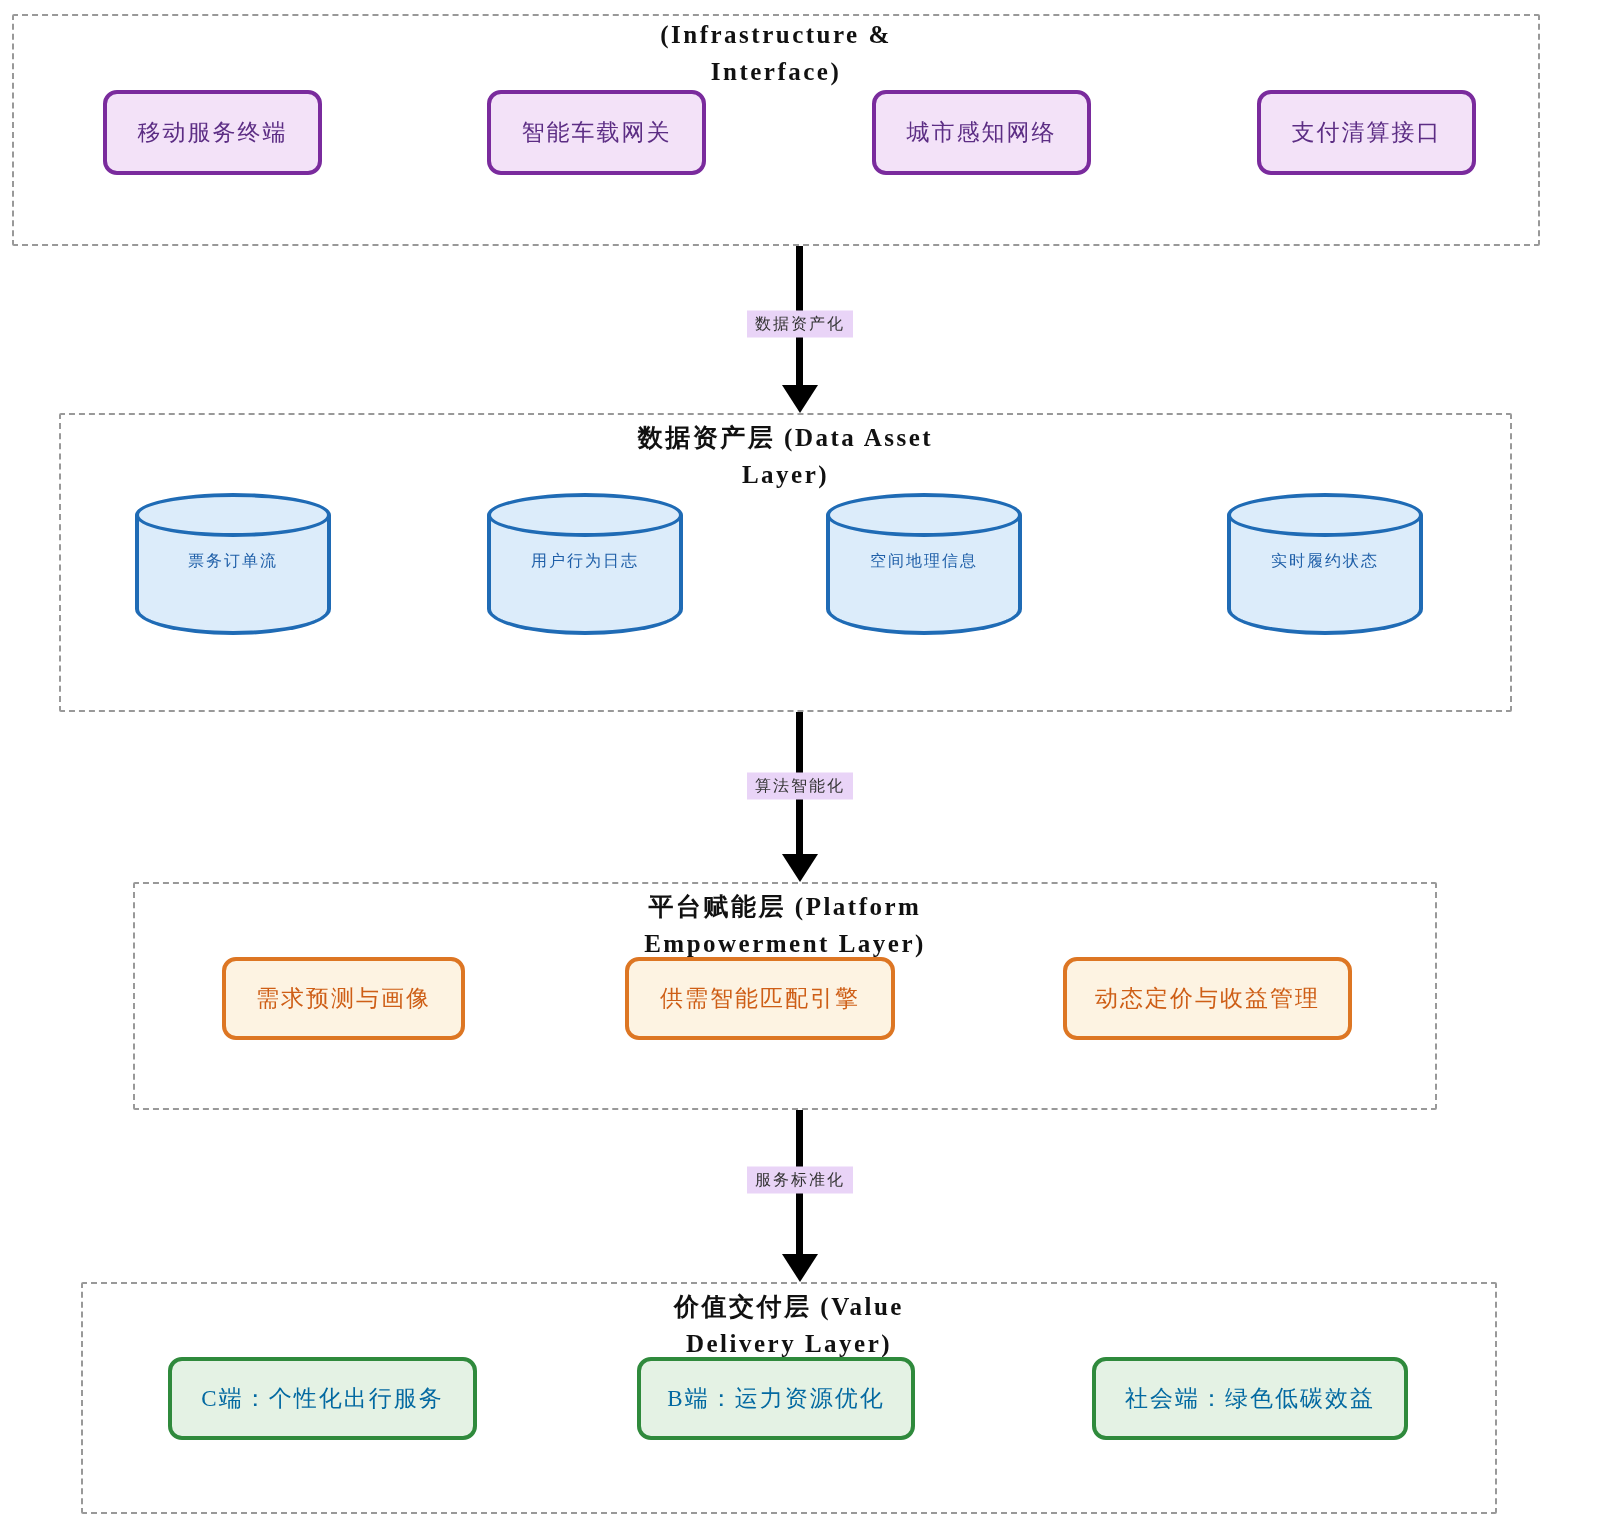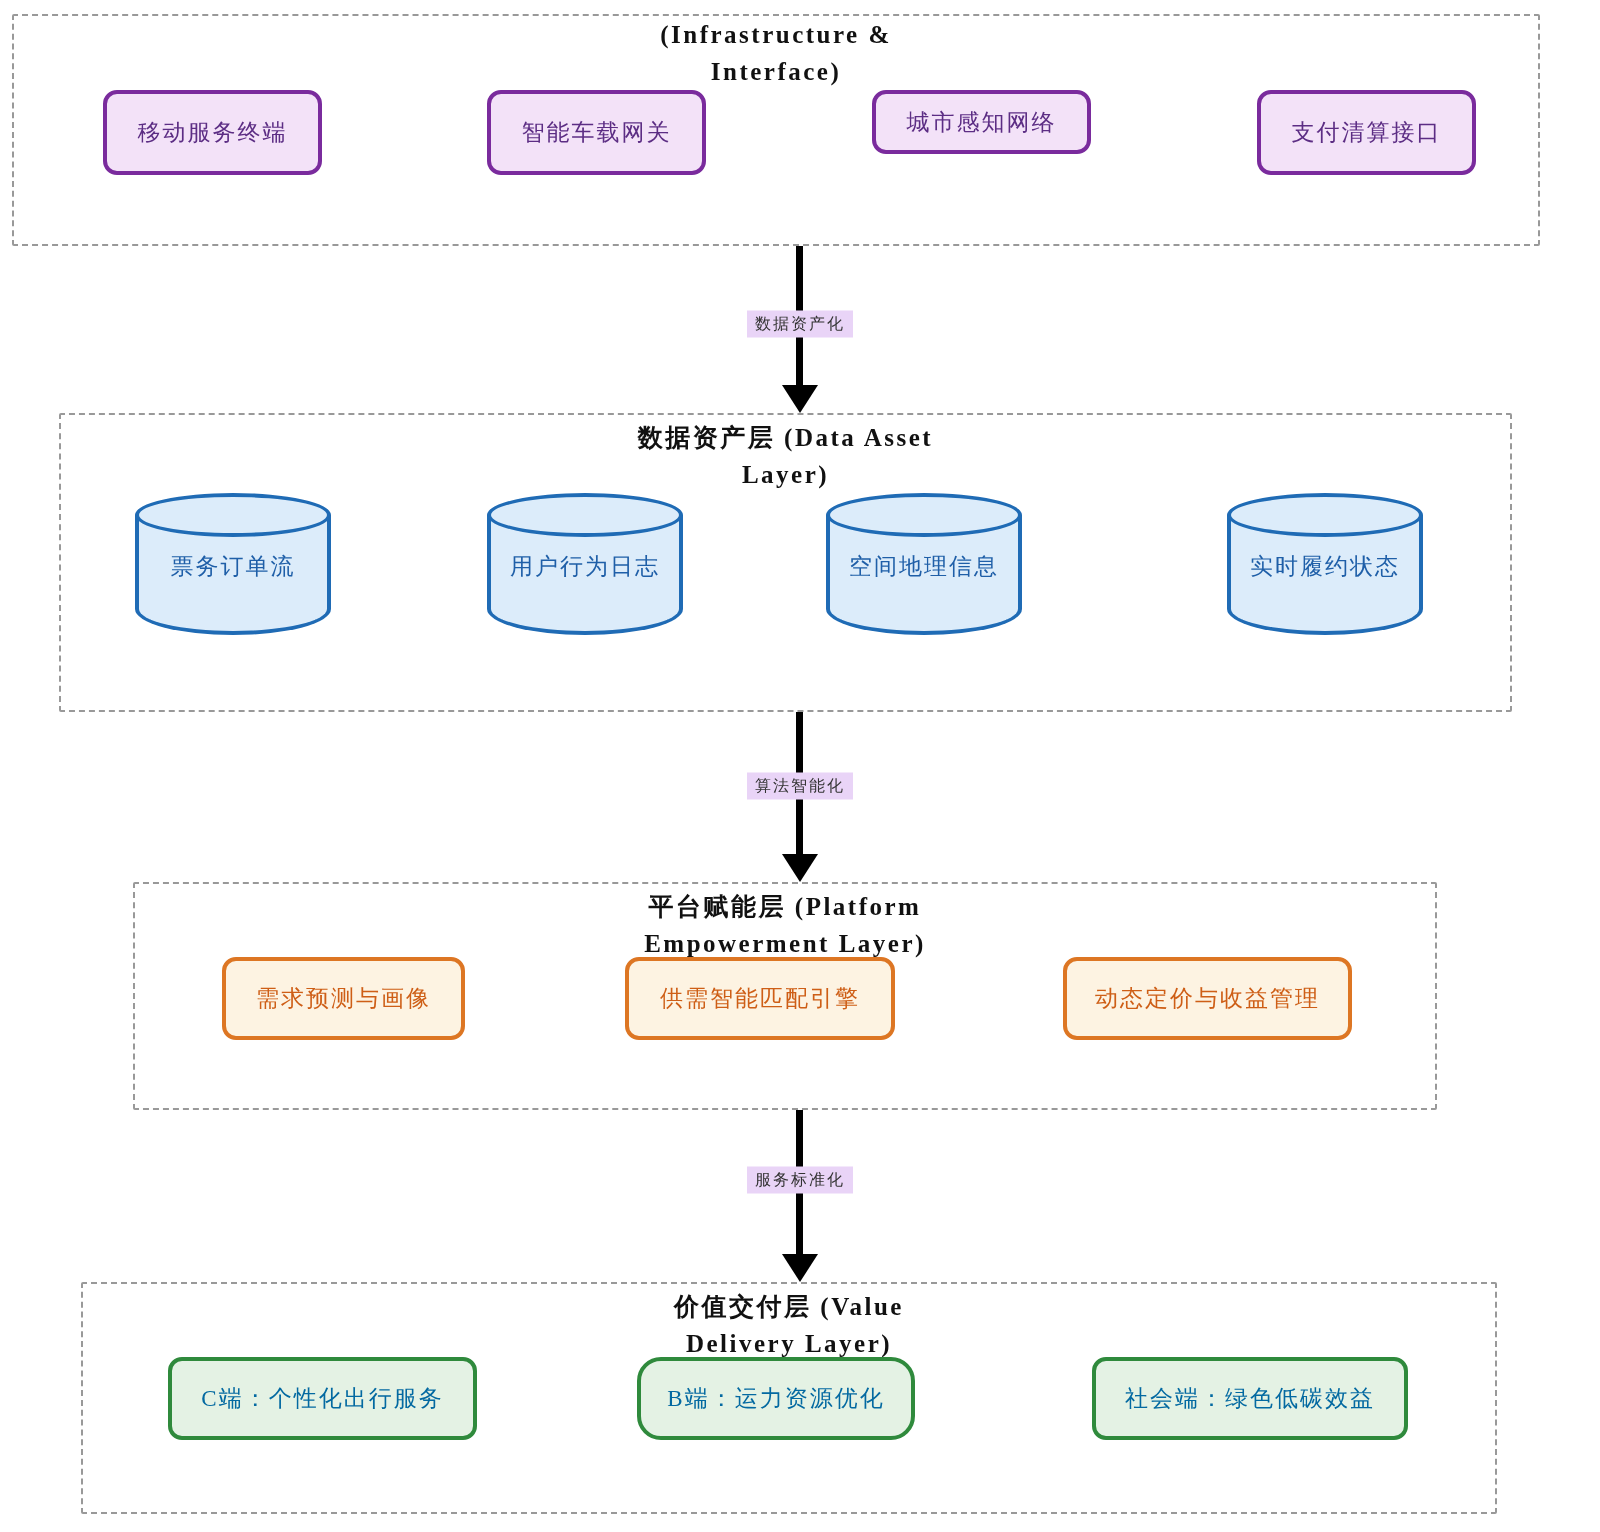--- a/index.html
+++ b/index.html
@@ -29,21 +29,21 @@
     position:absolute;left:0;right:0;top:0;height:44px;border-radius:50%;
     background:#dcecfa;border:4px solid #1f6bb5;z-index:2;
   }
   .db-body{
     position:absolute;left:0;right:0;top:22px;bottom:0;
     background:#dcecfa;border:4px solid #1f6bb5;border-top:none;
     border-radius:0 0 98px 98px / 0 0 26px 26px;z-index:1;
   }
   .db-label{
     position:absolute;left:0;right:0;top:58px;z-index:3;text-align:center;
-    font-size:23px;letter-spacing:2px;color:#1f5fa8;
+    font-size:16px;letter-spacing:2px;color:#1f5fa8;
   }
   
   .arrow-line{position:absolute;width:7px;background:#000000;}
   .arrow-head{
     position:absolute;width:0;height:0;
     border-left:18px solid transparent;border-right:18px solid transparent;
     border-top:28px solid #000000;
   }
   .edge-label{
     position:absolute;transform:translate(-50%,-50%);
@@ -60,21 +60,21 @@
   <div class="layer-title" style="left:12px;top:16px;width:1528px;">
     <div>(Infrastructure &amp;</div>
     <div>Interface)</div>
   </div>
   <div class="node purple" style="left:103px;top:90px;width:219px;height:85px;">
     <span>移动服务终端</span>
   </div>
   <div class="node purple" style="left:487px;top:90px;width:219px;height:85px;">
     <span>智能车载网关</span>
   </div>
-  <div class="node purple" style="left:872px;top:90px;width:219px;height:64px;">
+  <div class="node purple" style="left:872px;top:90px;width:219px;height:85px;">
     <span>城市感知网络</span>
   </div>
   <div class="node purple" style="left:1257px;top:90px;width:219px;height:85px;">
     <span>支付清算接口</span>
   </div>
 
   <div class="arrow-line" style="left:796px;top:246px;height:139px;"></div>
   <div class="arrow-head" style="left:782px;top:385px;"></div>
   <div class="edge-label" style="left:800px;top:324px;">数据资产化</div>
 
@@ -129,20 +129,20 @@
   <div class="edge-label" style="left:800px;top:1180px;">服务标准化</div>
 
   <div class="layer" style="left:81px;top:1282px;width:1416px;height:232px;"></div>
   <div class="layer-title" style="left:81px;top:1288px;width:1416px;">
     <div>价值交付层 (Value</div>
     <div>Delivery Layer)</div>
   </div>
   <div class="node green" style="left:168px;top:1357px;width:309px;height:83px;">
     <span>C端：个性化出行服务</span>
   </div>
-  <div class="node green" style="left:637px;top:1357px;width:278px;height:83px;border-radius:24px;">
+  <div class="node green" style="left:637px;top:1357px;width:278px;height:83px;">
     <span>B端：运力资源优化</span>
   </div>
   <div class="node green" style="left:1092px;top:1357px;width:316px;height:83px;">
     <span>社会端：绿色低碳效益</span>
   </div>
 
 </div>
 
 </body></html>

